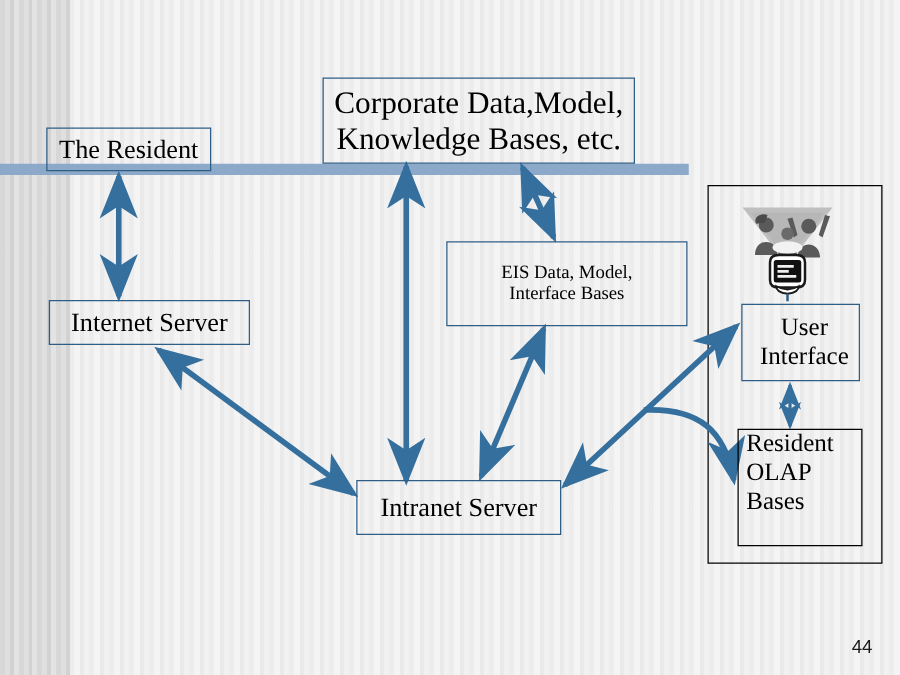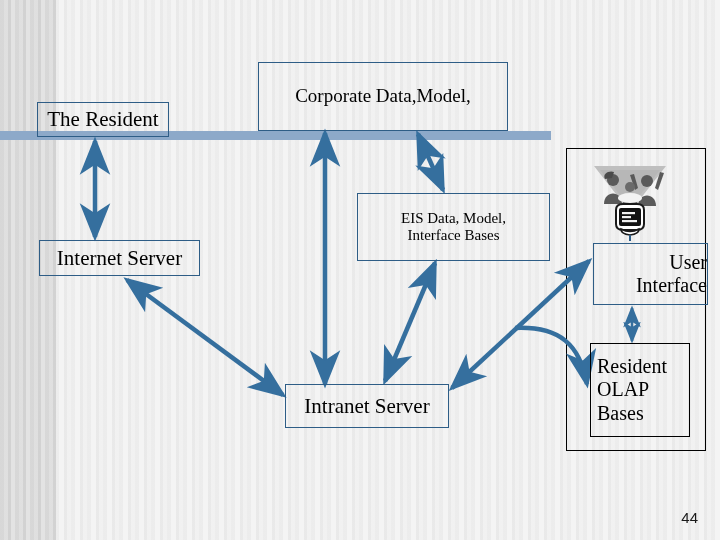--- a/index.html
+++ b/index.html
@@ -65,28 +65,28 @@
     display: flex;
     align-items: center;
     justify-content: center;
     text-align: center;
     line-height: 1.16;
   }
   .node.blue { border: 1px solid #2e5d86; }
   .node.black { border: 1px solid #000000; }
 
   #node-internet      { left: 37px;  top: 102px; width: 132px; height: 35px; font-size: 21px; }
-  #node-corporate     { left: 258px; top: 62px;  width: 250px; height: 69px; font-size: 19px; }
+  #node-corporate     { left: 258px; top: 62px;  width: 250px; height: 69px; font-size: 25px; }
   #node-eis           { left: 357px; top: 193px; width: 193px; height: 68px; font-size: 15px; }
   #node-internet-srv  { left: 39px;  top: 240px; width: 161px; height: 36px; font-size: 21px; align-items: center; }
   #node-intranet-srv  { left: 285px; top: 384px; width: 164px; height: 44px; font-size: 21px; }
-  #node-user-iface    { left: 593px; top: 243px; width: 115px; height: 62px; font-size: 20px;
-                        flex-direction: column; align-items: flex-end; padding-left: 6px; }
+  #node-user-iface    { left: 593px; top: 243px; width: 95px; height: 62px; font-size: 20px;
+                        flex-direction: column; align-items: center; padding-left: 6px; }
   #node-olap          { left: 590px; top: 343px; width: 100px; height: 94px; font-size: 20px;
-                        flex-direction: column; align-items: flex-start; justify-content: center;
+                        flex-direction: column; align-items: flex-start; justify-content: flex-start;
                         padding-left: 6px; }
 
   #node-user-iface .line, #node-olap .line { display: block; }
 
   #right-panel {
     position: absolute;
     left: 566px; top: 148px;
     width: 140px; height: 303px;
     border: 1px solid #000000;
     box-sizing: border-box;
@@ -177,20 +177,21 @@
     <line x1="632" y1="308" x2="632" y2="341" stroke="#356f9e" stroke-width="2.6" marker-start="url(#ah-start)" marker-end="url(#ah)"></line>
   </svg>
 
   <div class="node blue" id="node-internet">
     <span>The Resident</span>
   </div>
 
   <div class="node blue" id="node-corporate">
     <span>
       <span class="line">Corporate Data,Model,</span><br>
+      <span class="line">Knowledge Bases, etc.</span>
     </span>
   </div>
 
   <div class="node blue" id="node-eis">
     <span>
       <span class="line">EIS Data, Model,</span><br>
       <span class="line">Interface Bases</span>
     </span>
   </div>
 

